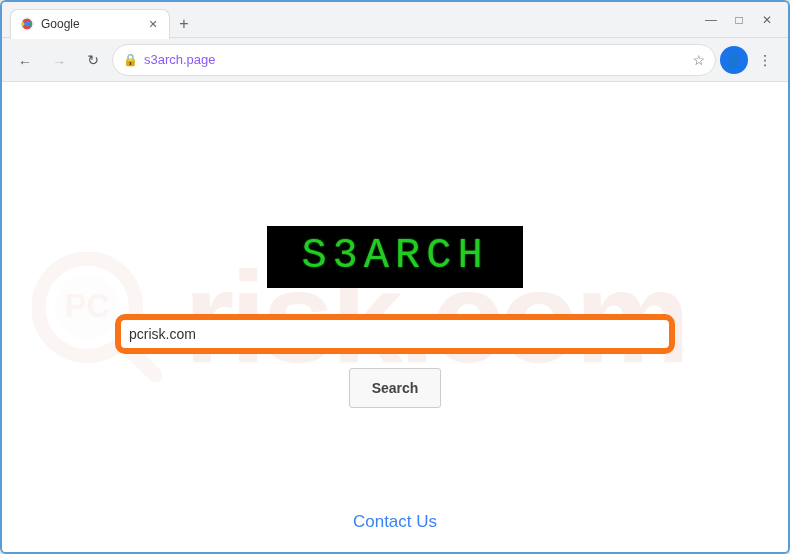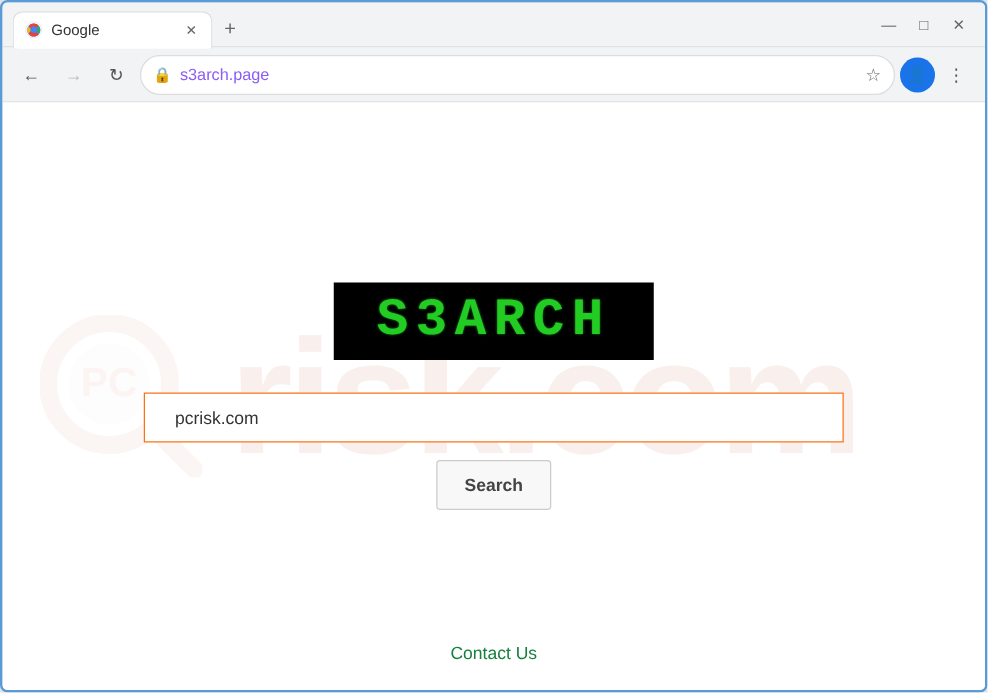--- a/index.html
+++ b/index.html
@@ -282,21 +282,21 @@
       flex-direction: column;
       align-items: center;
       gap: 18px;
       width: 100%;
     }
 
     
     .logo-text {
       font-family: 'Courier New', monospace;
       font-size: 42px;
-      font-weight: 700;
+      font-weight: 400;
       letter-spacing: 6px;
       color: #22cc22;
       text-shadow: 0 0 2px #1a991a;
       background: #000;
       padding: 6px 34px 8px;
       display: inline-block;
       margin-bottom: 8px;
     }
 
     .search-btn {
@@ -316,33 +316,33 @@
     .search-area {
       display: flex;
       flex-direction: column;
       align-items: center;
       gap: 14px;
       width: 560px;
     }
 
     .search-input-full {
       width: 100%;
-      border: 1px solid #f97316;
-      border-radius: 0;
+      border: 6px solid #f97316;
+      border-radius: 10px;
       height: 40px;
-      padding: 0 24px;
+      padding: 0 8px;
       font-size: 14px;
       color: #333;
       outline: none;
     }
 
     .contact-link {
-      color: #15803d;
+      color: #3b82f6;
       text-decoration: none;
-      font-size: 14px;
+      font-size: 17px;
     }
 
     .bottom-footer {
       position: absolute;
       bottom: 20px;
       left: 50%;
       transform: translateX(-50%);
       z-index: 1;
     }
   </style>

